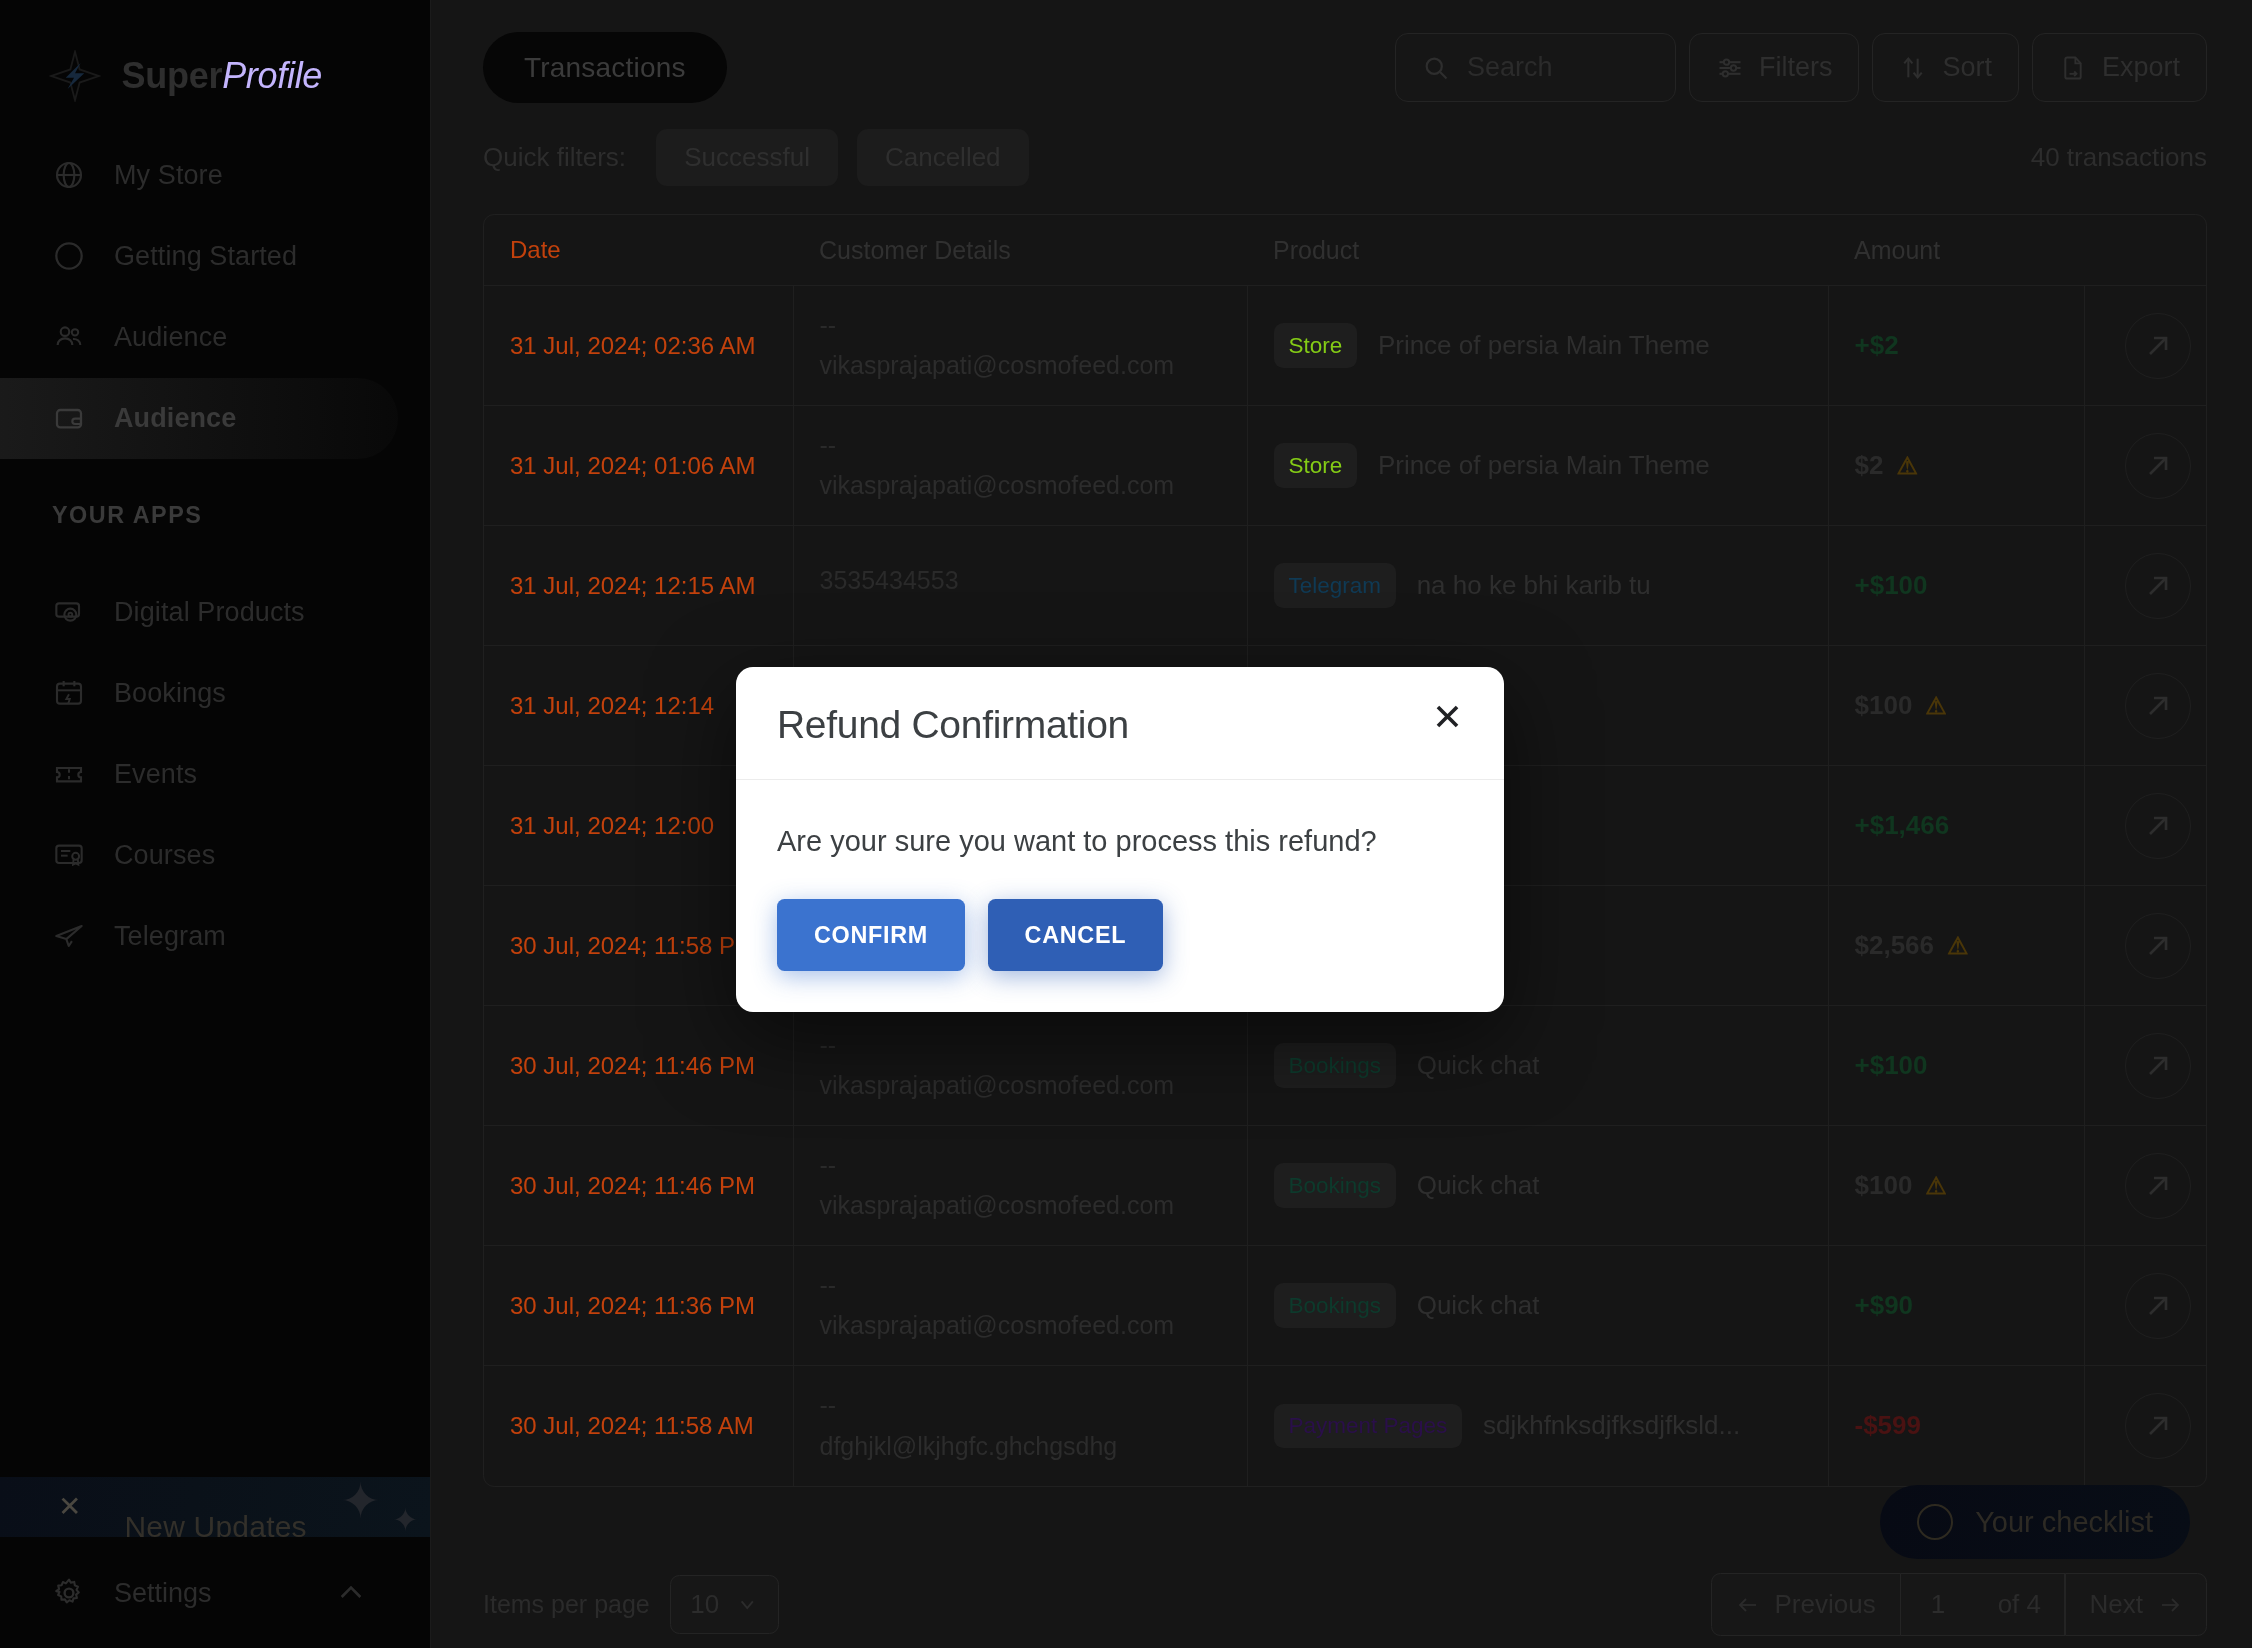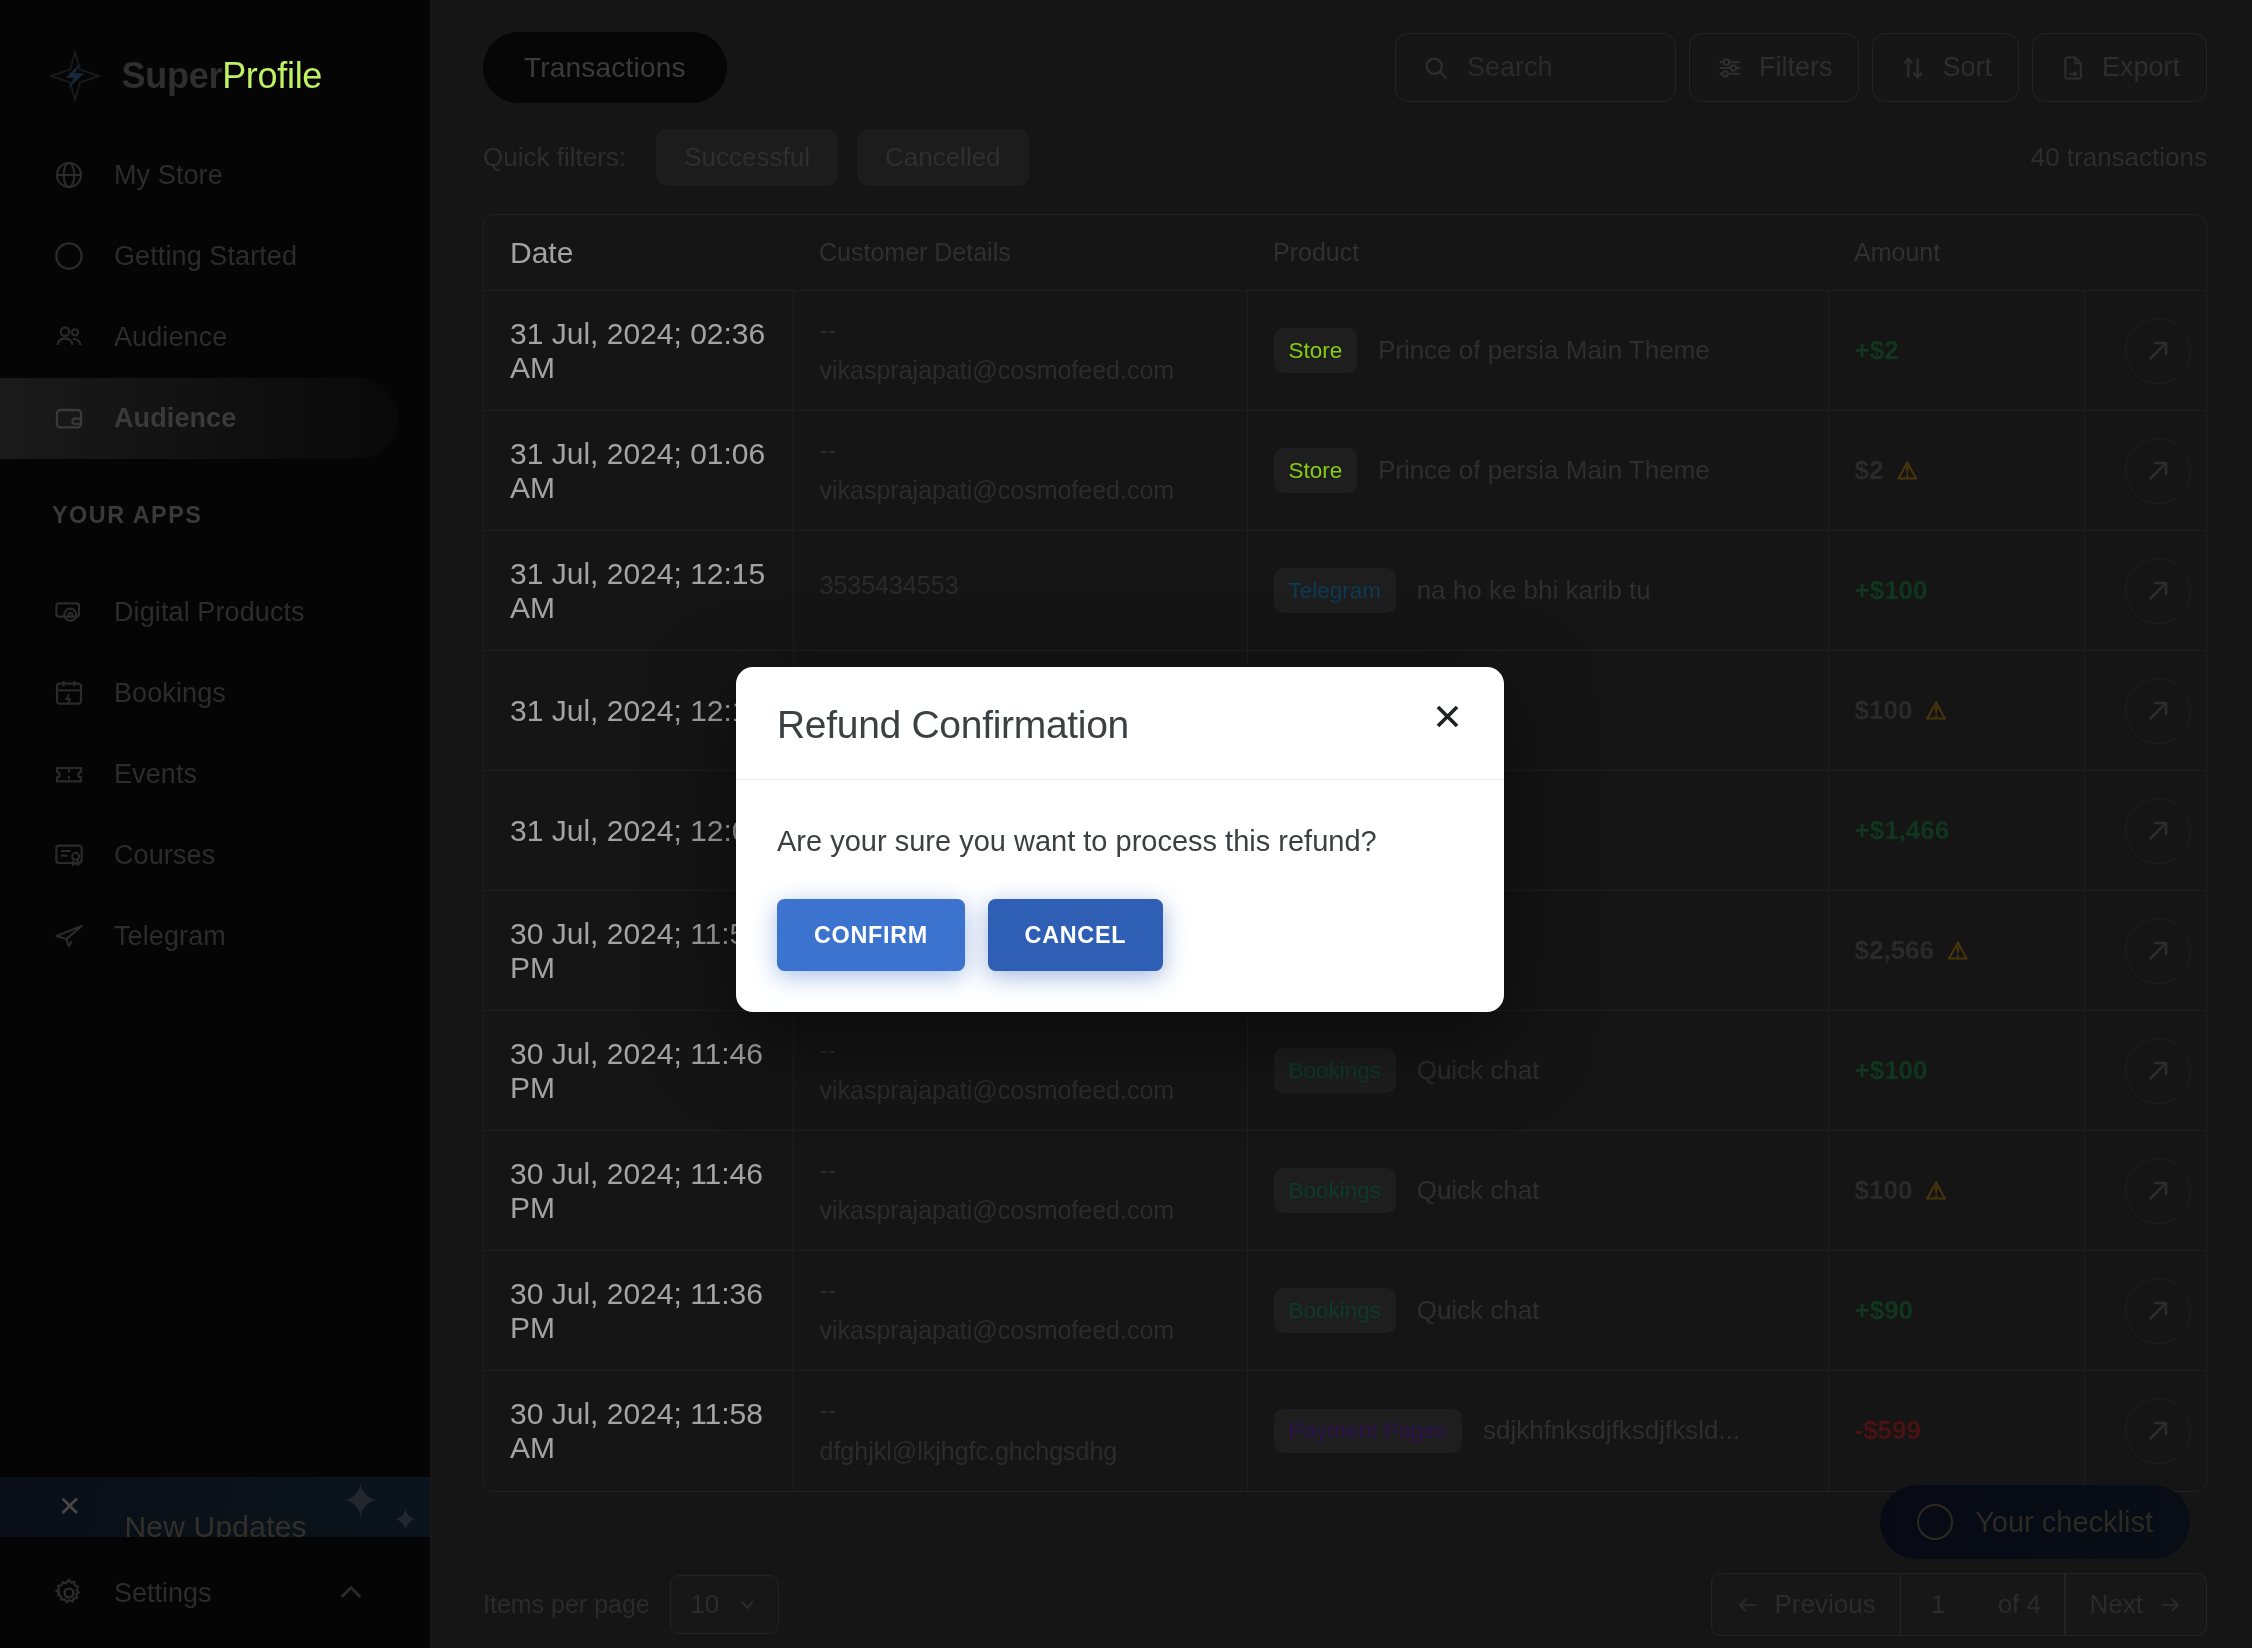--- a/index.html
+++ b/index.html
@@ -17,21 +17,21 @@
     background: #050505;
     position: relative;
     flex: 0 0 431px;
     overflow: hidden;
     border-right: 0.9px solid #1b1b1b;
   }
   .brand { display: flex; align-items: center; gap: 20.6px; padding: 39px 0 0 49px; height: 112px; }
   .brand-logo { width: 52px; height: 52px; position: relative; flex: 0 0 52px; }
   .brand-text { font-size: 36px; letter-spacing: -0.3px; color: #2a2a2a; white-space: nowrap; }
   .brand-text b { font-weight: 700; color: #2e2e2e; }
-  .brand-text span { font-weight: 400; color: #bef264; }
+  .brand-text span { font-weight: 400; color: #c4b5fd; font-style: italic; }
 
   .nav { margin-top: 22.5px; }
   .nav-item {
     display: flex; align-items: center; gap: 28px;
     height: 81px; padding-left: 52px; position: relative;
     color: #2c2c2c; font-size: 27px; letter-spacing: 0.1px;
   }
   .nav-item .ico { width: 34px; height: 34px; flex: 0 0 34px; color: #2b2b2b; display:flex; align-items:center; justify-content:center;}
   .nav-item.active {
     background: linear-gradient(90deg, rgba(30,30,30,.85), rgba(22,22,22,.2));
@@ -94,21 +94,21 @@
   thead th {
     text-align: left; color: #303030; font-size: 25px; font-weight: 400;
     padding: 20.6px 0 20.6px 26px; border-bottom: 0.9px solid #1f1f1f;
   }
   tbody td {
     border-bottom: 0.9px solid #1f1f1f; border-right: 0.9px solid #1f1f1f;
     padding: 22.5px 0 22.5px 26px; vertical-align: middle; height: 120px;
   }
   tbody tr td:last-child { border-right: none; }
   tbody tr:last-child td { border-bottom: none; }
-  .c-date  { width: 309px; color: #a3a3a3; font-size: 30px; }
+  .c-date  { width: 309px; color: #c2410c; font-size: 24px; }
   .c-cust  { width: 454px; }
   .c-prod  { width: 581px; }
   .c-amt   { width: auto; }
   .c-act   { width: 122px; text-align: center; }
   .cust-line1 { color: #2a2a2a; font-size: 25px; margin-bottom: 11.2px; }
   .cust-line2 { color: #2c2c2c; font-size: 25px; }
   .prod-cell { display: flex; align-items: center; gap: 20.6px; }
   .tag { font-size: 22.5px; padding: 9.4px 15px; border-radius: 9.4px; background: #1e1e1e; white-space: nowrap; }
   .tag.store    { color: #84cc16; text-align: right; }
   .tag.telegram { color: #0f3a55; }

